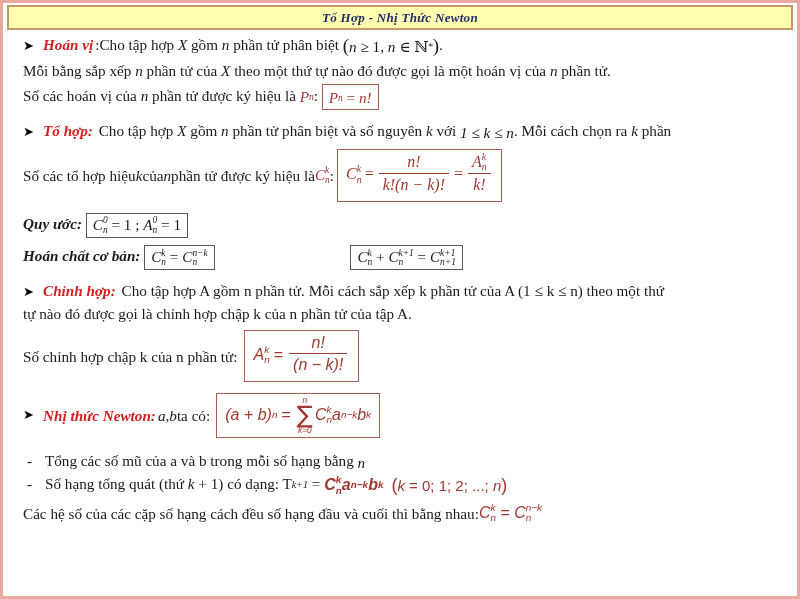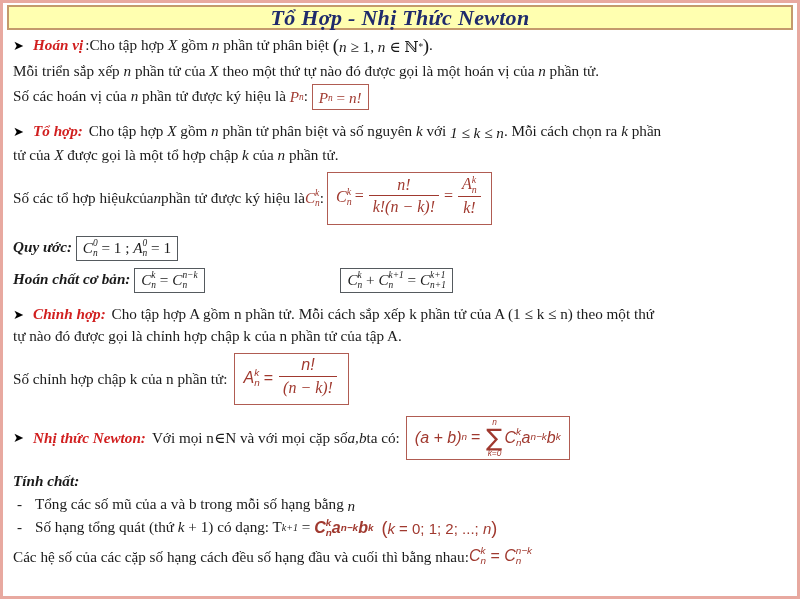--- a/index.html
+++ b/index.html
@@ -26,26 +26,26 @@
     border: 2px solid #c49a6c;
     box-sizing: border-box;
     display: flex;
     align-items: center;
     justify-content: center;
   }
   .title-text {
     color: #1f2b6c;
     font-weight: bold;
     font-style: italic;
-    font-size: 22px;
+    font-size: 13px;
     letter-spacing: 0.3px;
     white-space: nowrap;
   }
   .content {
-    padding: 4px 10px 0 10px;
+    padding: 4px 10px 0 20px;
     font-size: 15.2px;
     color: #1a1a1a;
     line-height: 1.28;
   }
   .para {
     margin: 0 0 3px 0;
   }
   .arrow {
     display: inline-block;
     width: 20px;
@@ -119,21 +119,20 @@
     margin: 0 2px;
   }
   .frac .num {
     display: block;
     padding: 0 4px 0px 4px;
     border-bottom: 1px solid currentColor;
   }
   .frac .den {
     display: block;
     padding: 1px 4px 0 4px;
-    font-family: Liberation Serif, serif;
   }
   .sumblk {
     display: inline-block;
     vertical-align: middle;
     text-align: center;
     position: relative;
     top: -0.03em;
     margin: 0 2px;
     font-style: normal;
   }
@@ -176,38 +175,35 @@
     <div class="title-text">Tổ Hợp - Nhị Thức Newton</div>
   </div>
 
   <div class="content">
 
     <div class="para">
       <span class="arrow">➤</span><span class="sec-head">Hoán vị</span><span>:</span><span>Cho tập hợp </span><span class="it">X</span><span> gồm </span><span class="it">n</span><span> phần tử phân biệt </span><span class="mth"><span style="font-size:1.25em;font-style:normal;">(</span><span>n</span><span class="no-it"> ≥ 1, </span><span>n</span><span class="no-it"> ∈ ℕ</span><span class="subsup"><span class="sup">*</span></span><span style="font-size:1.25em;font-style:normal;">)</span></span><span>.</span>
     </div>
 
     <div class="para">
-      <span>Mỗi triển sắp xếp </span><span class="it">n</span><span> phần tử của </span><span class="it">X</span><span> theo một thứ tự nào đó được gọi là một hoán vị của </span><span class="it">n</span><span> phần tử.</span>
+      <span>Mỗi bằng sắp xếp </span><span class="it">n</span><span> phần tử của </span><span class="it">X</span><span> theo một thứ tự nào đó được gọi là một hoán vị của </span><span class="it">n</span><span> phần tử.</span>
     </div>
 
     <div class="para">
       <span>Số các hoán vị của </span><span class="it">n</span><span> phần tử được ký hiệu là </span><span class="mth red-txt"><span>P</span><span class="subsup"><span class="sub">n</span></span></span><span>:</span>
       <span class="box-red"><span class="mth"><span>P</span><span class="subsup"><span class="sub">n</span></span><span class="no-it"> = </span><span>n!</span></span></span>
     </div>
 
     <div class="spacer-8"></div>
 
     <div class="para">
       <span class="arrow">➤</span><span class="sec-head">Tổ hợp:</span>
       <span>Cho tập hợp </span><span class="it">X</span><span> gồm </span><span class="it">n</span><span> phần tử phân biệt và số nguyên </span><span class="it">k</span><span> với </span><span class="mth">1 ≤ k ≤ n</span><span>. Mỗi cách chọn ra </span><span class="it">k</span><span> phần</span>
     </div>
 
-    <div class="para">
-      <span>tử của </span><span class="it">X</span><span> được gọi là một tổ hợp chập </span><span class="it">k</span><span> của </span><span class="it">n</span><span> phần tử.</span>
-    </div>
 
     <div class="spacer-4"></div>
 
     <div class="para row-flex">
       <span>Số các tổ hợp hiệu </span>
         <span class="it">k</span>
         <span> của </span>
         <span class="it">n</span>
         <span> phần tử được ký hiệu là </span>
         <span class="mth red-txt"><span>C</span><span class="subsup"><span class="sup">k</span><span class="sub">n</span></span></span>
@@ -249,33 +245,29 @@
       <span class="box-red" style="margin-left:6px;padding:3px 9px 4px 9px;">
         <span class="mth-sans" style="font-size:16px;"><span>A</span><span class="subsup"><span class="sup">k</span><span class="sub">n</span></span><span class="no-it" style="margin:0 4px;">=</span><span class="frac"><span class="num">n!</span><span class="den">(n − k)!</span></span></span>
       </span>
     </div>
 
     <div class="spacer-8"></div>
 
     <div class="para row-flex">
       <span class="arrow">➤</span>
         <span class="sec-head">Nhị thức Newton:</span>
-      <span style="margin-left:4px;">Với mọi n∈N và với mọi cặp số </span>
         <span class="it">a,b</span>
         <span> ta có:</span>
       <span class="box-red" style="margin-left:6px;padding:2px 8px 2px 8px;">
         <span class="mth-sans" style="font-size:16px;"><span>(a + b)</span><span class="subsup"><span class="sup">n</span></span><span class="no-it" style="margin:0 4px;">=</span><span class="sumblk"><span class="lim">n</span><span class="sig">∑</span><span class="lim">k=0</span></span><span>C</span><span class="subsup"><span class="sup">k</span><span class="sub">n</span></span><span>a</span><span class="subsup"><span class="sup">n−k</span></span><span>b</span><span class="subsup"><span class="sup">k</span></span></span>
       </span>
     </div>
 
     <div class="spacer-8"></div>
 
-    <div class="para">
-      <span class="lbl-bold">Tính chất:</span>
-    </div>
 
 
     <div class="dash-item">
       <span class="dash">-</span><span>Tổng các số mũ của a và b trong mỗi số hạng bằng </span><span class="mth">n</span>
     </div>
 
     <div class="dash-item row-flex">
       <span class="dash">-</span><span>Số hạng tổng quát (thứ </span><span class="it">k</span><span> + 1) có dạng: T</span><span class="subsup" style="font-size:0.66em;"><span class="sub">k+1</span></span><span> = </span><span class="mth-sans red-txt" style="font-size:16px;font-weight:bold;"><span>C</span><span class="subsup"><span class="sup">k</span><span class="sub">n</span></span><span>a</span><span class="subsup"><span class="sup">n−k</span></span><span>b</span><span class="subsup"><span class="sup">k</span></span></span><span class="mth-sans red-txt" style="font-size:15px;margin-left:8px;"><span style="font-size:1.2em;font-style:normal;">(</span><span>k</span><span class="no-it"> = 0; 1; 2; ...; </span><span>n</span><span style="font-size:1.2em;font-style:normal;">)</span></span>
     </div>
 

